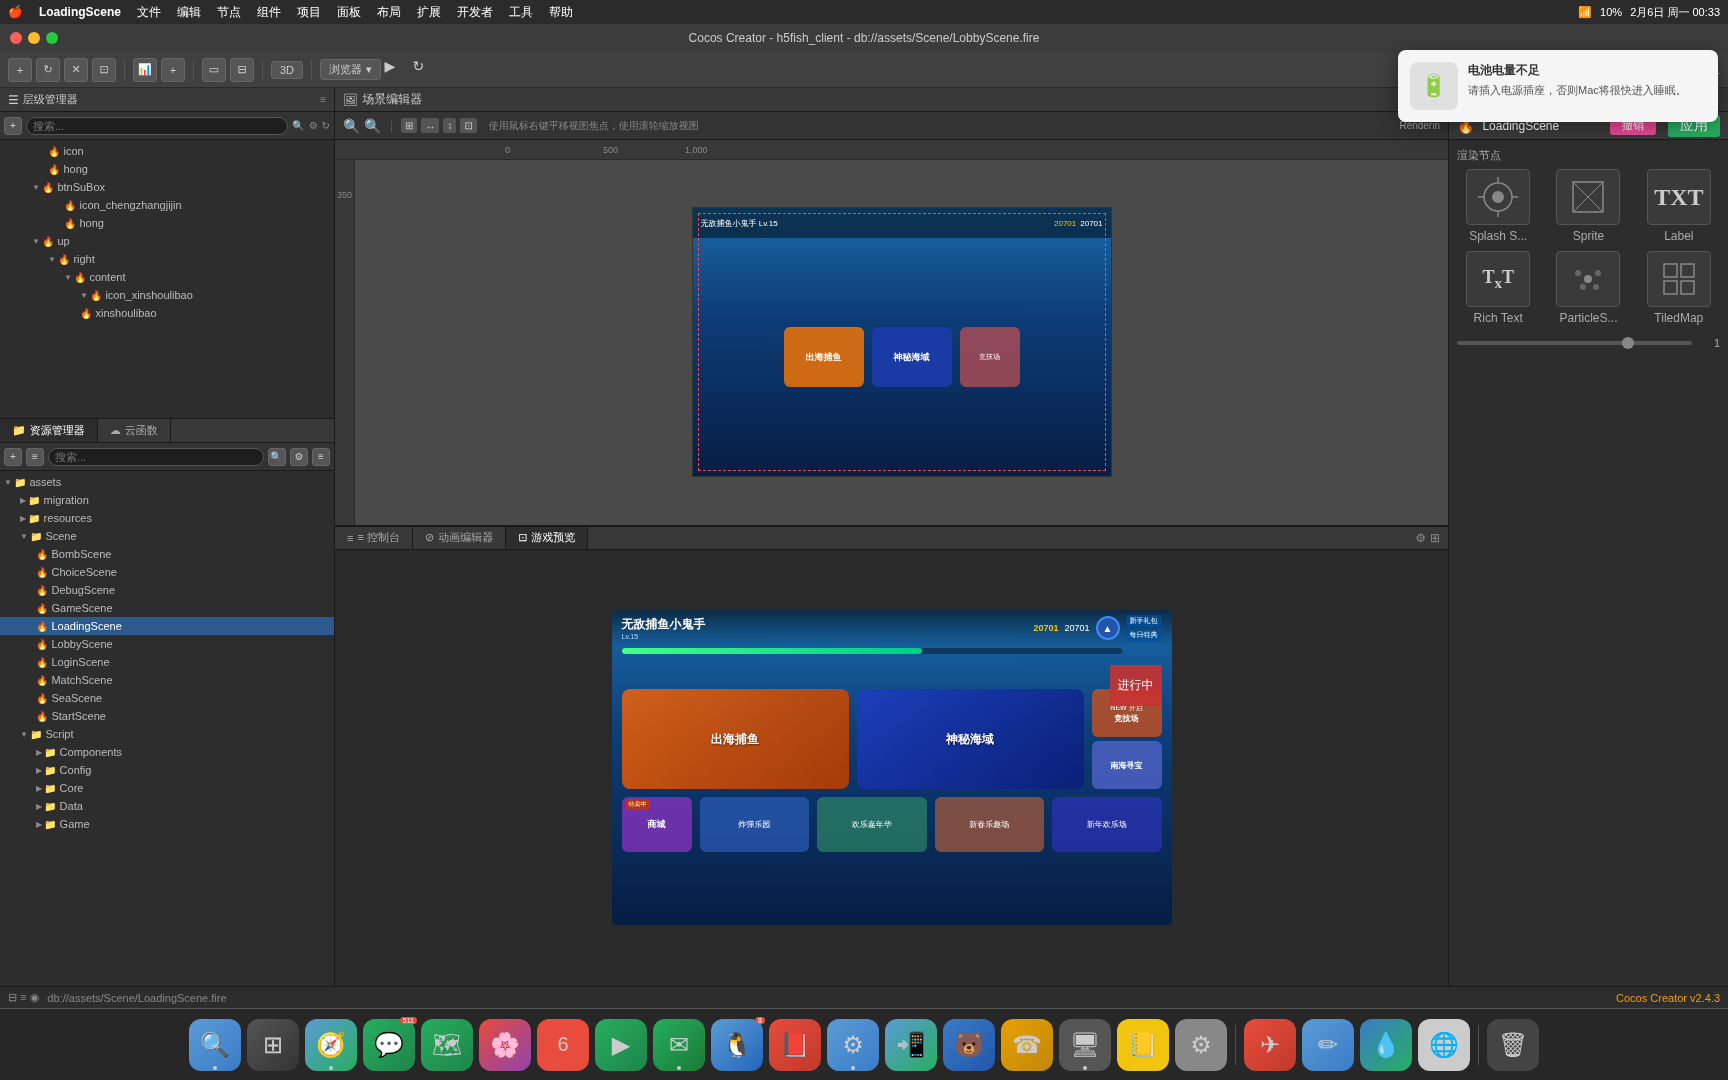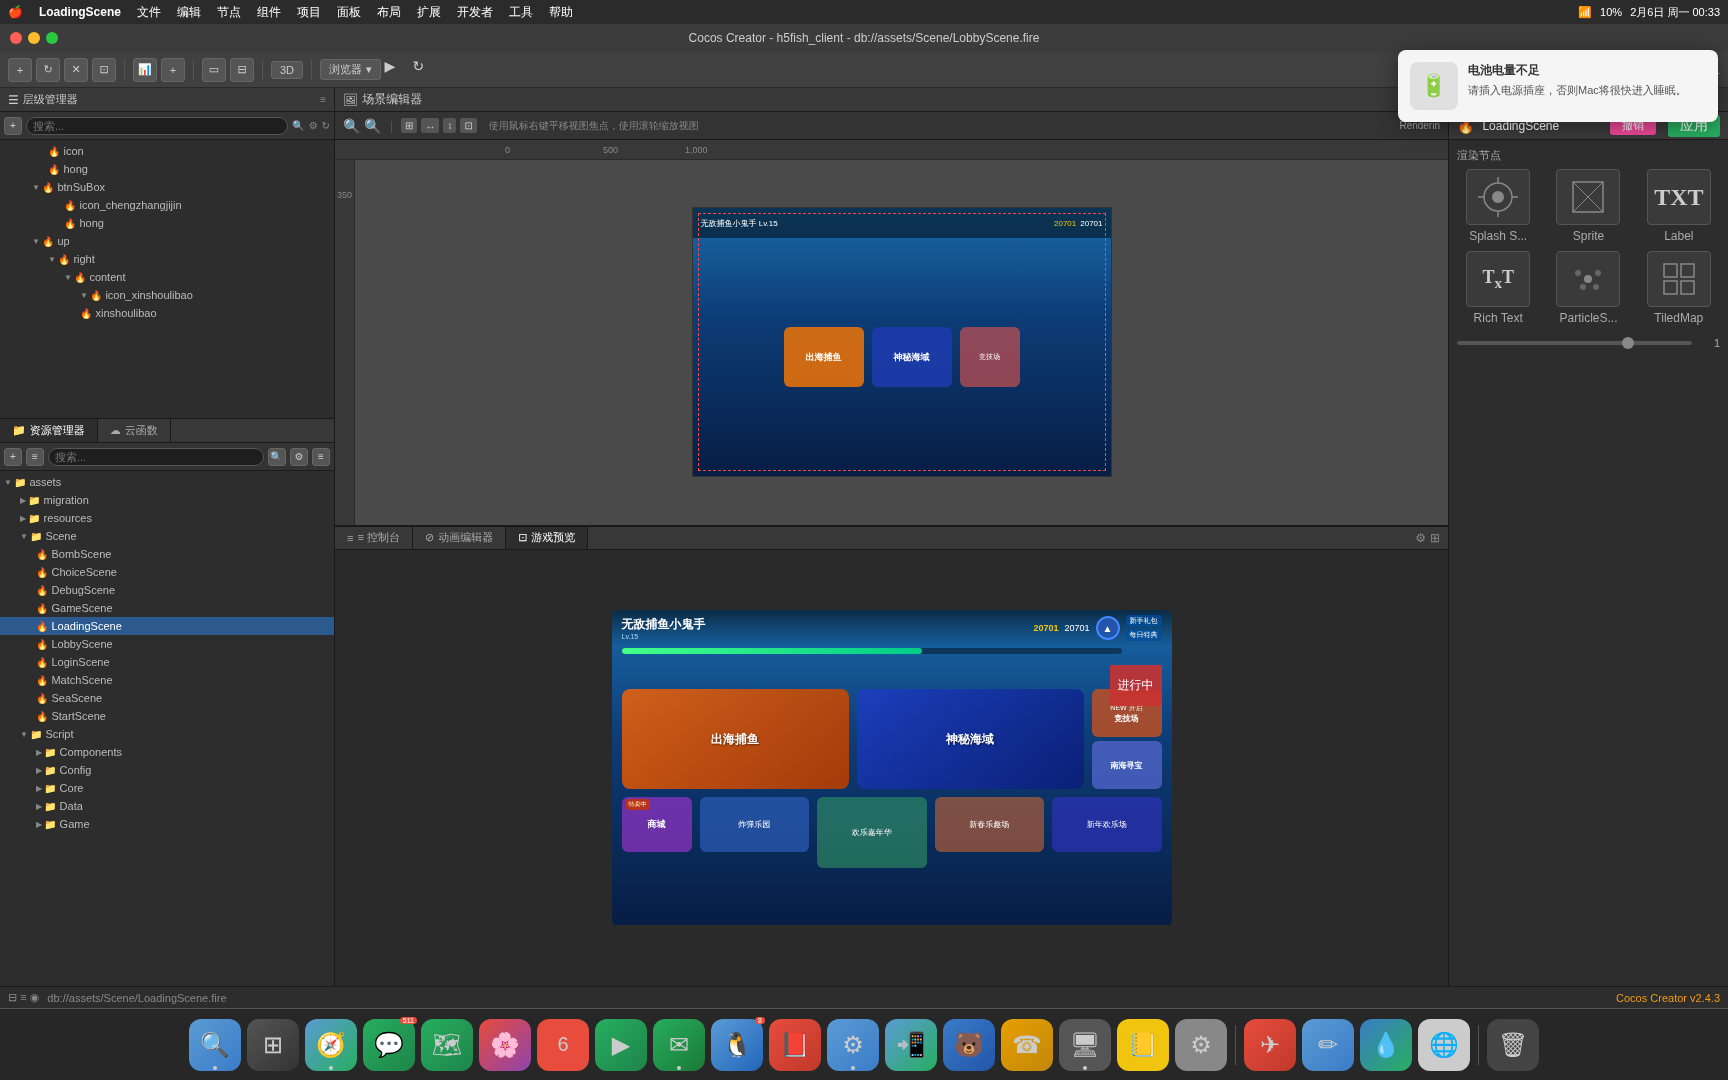--- a/index.html
+++ b/index.html
@@ -468,21 +468,21 @@
           </div>
 
           <div style="display:flex;gap:8px;">
             <div style="position:relative;flex:0 0 70px;height:55px;background:rgba(150,50,200,0.7);border-radius:6px;display:flex;align-items:center;justify-content:center;cursor:pointer;">
               <span style="position:absolute;top:2px;left:4px;font-size:6px;color:#ff9;background:rgba(200,50,0,0.8);padding:1px 3px;border-radius:2px;">特卖中</span>
               <span style="color:#fff;font-size:9px;font-weight:bold;">商城</span>
             </div>
             <div style="flex:1;height:55px;background:rgba(50,100,200,0.6);border-radius:6px;display:flex;align-items:center;justify-content:center;cursor:pointer;">
               <span style="color:#fff;font-size:8px;">炸弹乐园</span>
             </div>
-            <div style="flex:1;height:71px;background:rgba(50,150,100,0.6);border-radius:6px;display:flex;align-items:center;justify-content:center;cursor:pointer;">
+            <div style="flex:1;height:55px;background:rgba(50,150,100,0.6);border-radius:6px;display:flex;align-items:center;justify-content:center;cursor:pointer;">
               <span style="color:#fff;font-size:8px;">欢乐嘉年华</span>
             </div>
             <div style="flex:1;height:55px;background:rgba(200,100,50,0.6);border-radius:6px;display:flex;align-items:center;justify-content:center;cursor:pointer;">
               <span style="color:#fff;font-size:8px;">新春乐趣场</span>
             </div>
             <div style="flex:1;height:55px;background:rgba(50,50,200,0.6);border-radius:6px;display:flex;align-items:center;justify-content:center;cursor:pointer;">
               <span style="color:#fff;font-size:8px;">新年欢乐场</span>
             </div>
           </div>
         </div>

